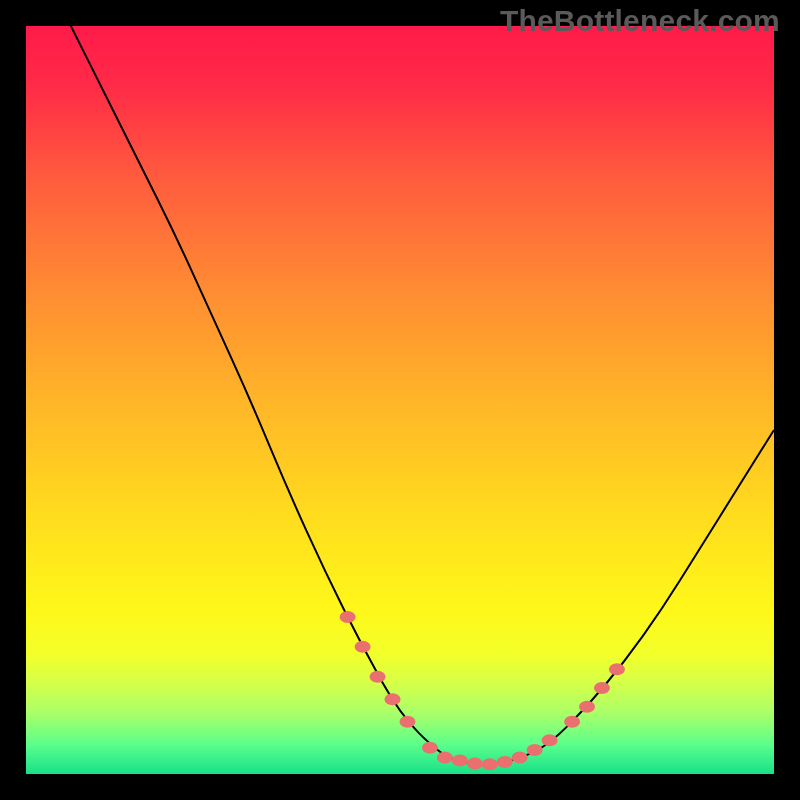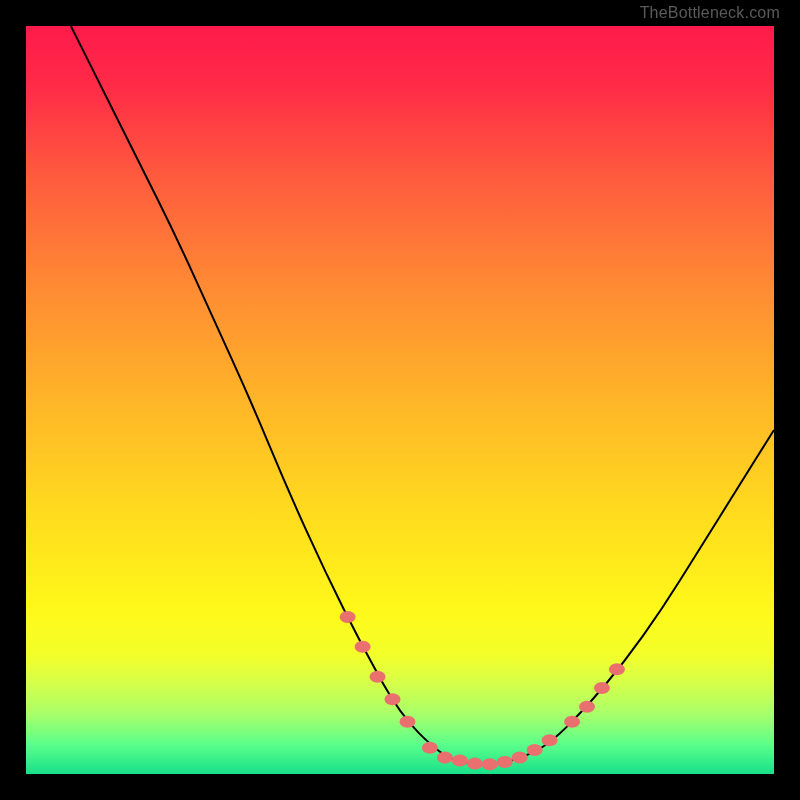--- a/index.html
+++ b/index.html
@@ -9,22 +9,22 @@
     background: #000;
     position: relative;
     font-family: Arial, Helvetica, sans-serif;
     overflow: hidden;
   }
   .watermark {
     position: absolute;
     top: 4px;
     right: 20px;
     color: #5a5a5a;
-    font-size: 16px;
-    font-weight: normal;
+    font-size: 30px;
+    font-weight: bold;
     letter-spacing: 0.2px;
     z-index: 3;
   }
   .plot-frame {
     position: absolute;
     left: 26px;
     top: 26px;
     width: 748px;
     height: 748px;
     background: #000;

